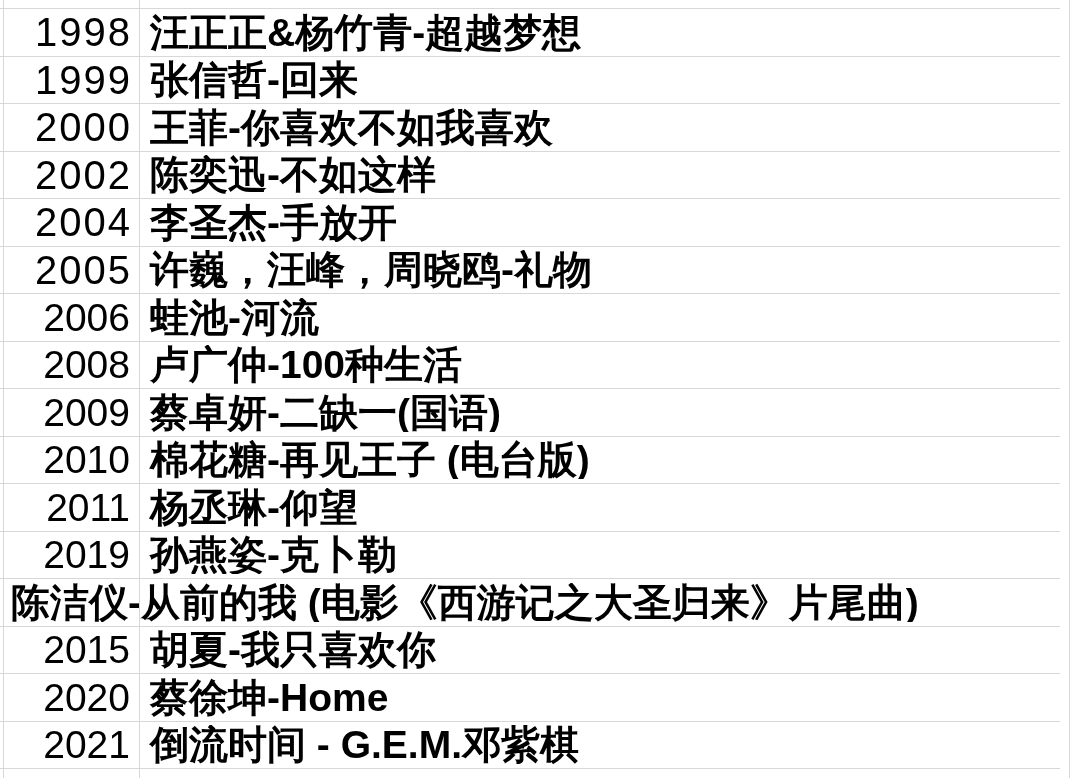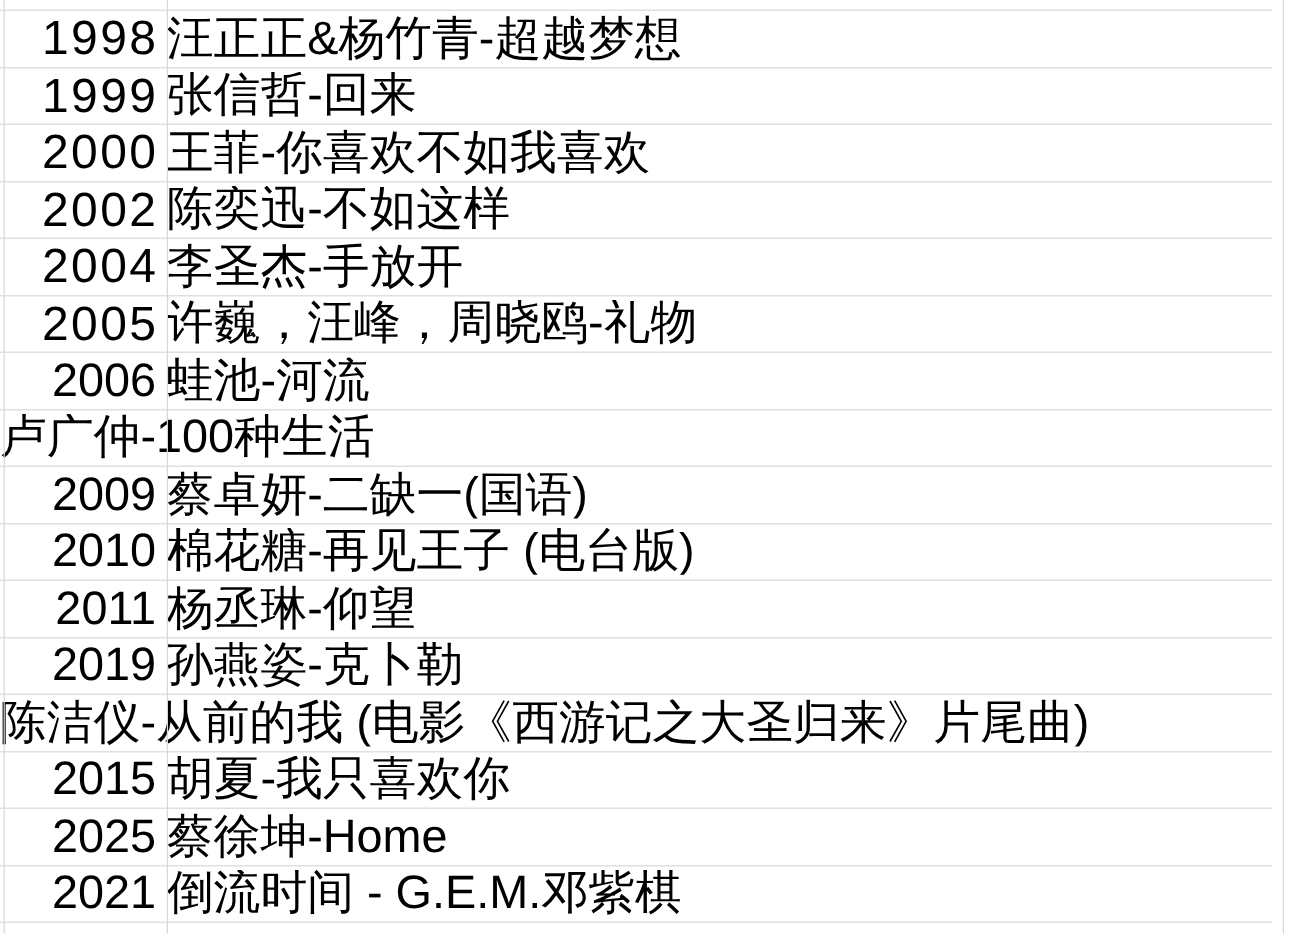--- a/index.html
+++ b/index.html
@@ -47,22 +47,24 @@
     font-size:39px;
     letter-spacing:0;
   }
   .row.alt-year .cell.year{
     font-size:40px;
     letter-spacing:2px;
     padding-right:7px;
   }
   .cell.song{
     flex:1;
+    padding-left:11px;
     font-size:39px;
     overflow:hidden;
+    font-weight:bold;
   }
 </style>
 </head>
 <body>
 
 <div class="sheet">
   <div class="vline left"></div>
   <div class="vline divider"></div>
   <div class="vline right"></div>
   <div class="rows" id="rows">
@@ -95,20 +97,21 @@
     <div class="cell year">2005</div>
     <div class="cell song">许巍，汪峰，周晓鸥-礼物</div>
   </div>
 
   <div class="row">
     <div class="cell year">2006</div>
     <div class="cell song">蛙池-河流</div>
   </div>
 
   <div class="row">
+    <div class="cell year">2008</div>
     <div class="cell song">卢广仲-100种生活</div>
   </div>
 
   <div class="row">
     <div class="cell year">2009</div>
     <div class="cell song">蔡卓妍-二缺一(国语)</div>
   </div>
 
   <div class="row">
     <div class="cell year">2010</div>
@@ -128,21 +131,21 @@
   <div class="row">
     <div class="cell song">陈洁仪-从前的我 (电影《西游记之大圣归来》片尾曲)</div>
   </div>
 
   <div class="row">
     <div class="cell year">2015</div>
     <div class="cell song">胡夏-我只喜欢你</div>
   </div>
 
   <div class="row">
-    <div class="cell year">2025</div>
+    <div class="cell year">2020</div>
     <div class="cell song">蔡徐坤-Home</div>
   </div>
 
   <div class="row">
     <div class="cell year">2021</div>
     <div class="cell song">倒流时间 - G.E.M.邓紫棋</div>
   </div>
 </div>
 </div>
 

